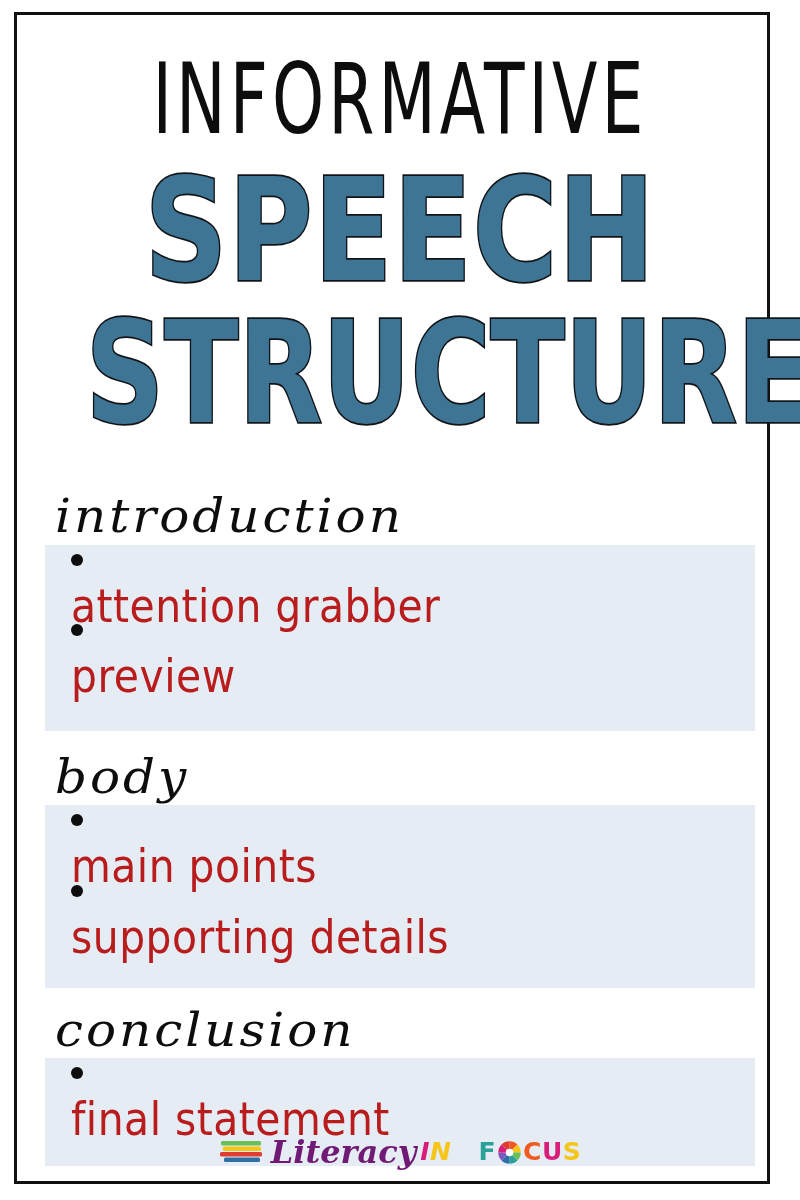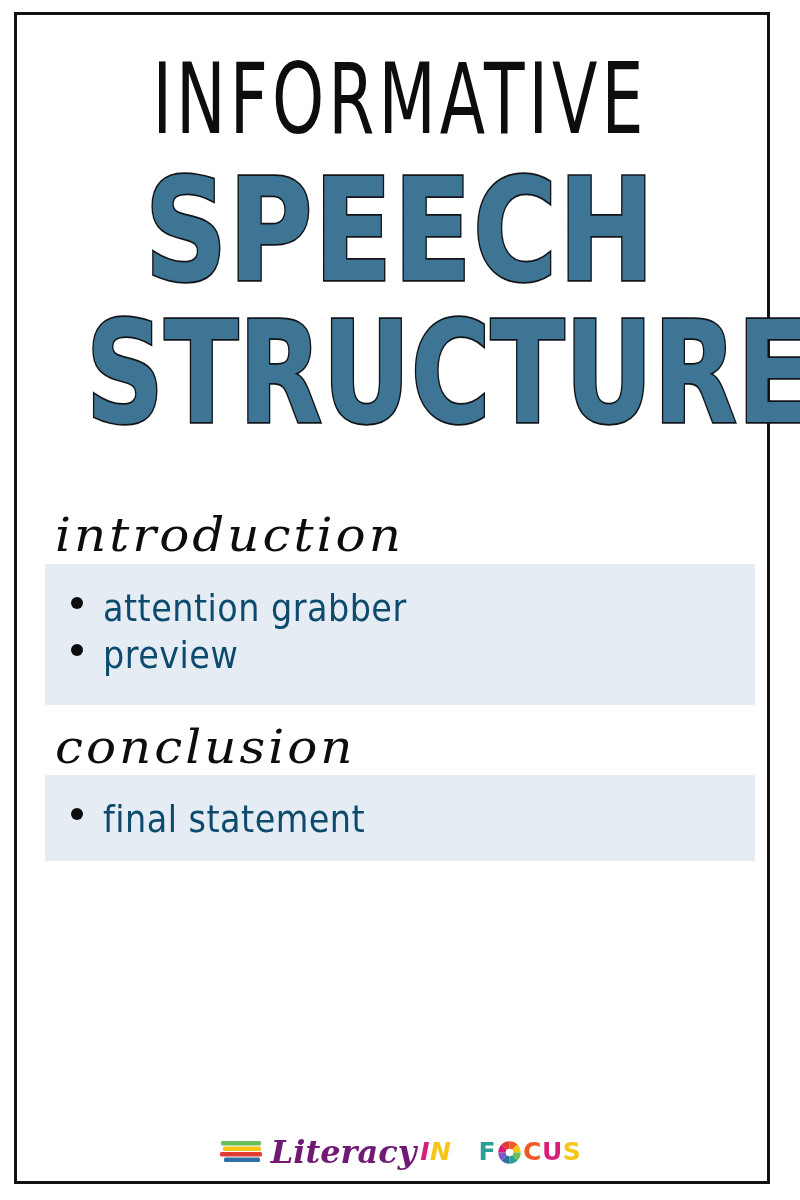--- a/index.html
+++ b/index.html
@@ -81,21 +81,21 @@
     font-size: 123px;
     line-height: 1.0;
     letter-spacing: 0px;
     margin-top: 16px;
     transform: scaleX(0.885) scaleY(1.14);
     transform-origin: center top;
   }
 
   
   .sections {
-    margin-top: 81px;
+    margin-top: 62px;
   }
   .section {
     margin-bottom: 6px;
   }
   .section-label {
     font-family: "DejaVu Serif", serif;
     font-style: italic;
     font-weight: 400;
     font-size: 50px;
     line-height: 1.05;
@@ -114,24 +114,25 @@
   }
   .bullet-box ul {
     list-style: none;
     margin: 0;
     padding: 0;
   }
   .bullet-box li {
     display: flex;
     align-items: baseline;
     font-family: "DejaVu Sans", sans-serif;
-    font-size: 36px;
+    font-size: 44px;
     line-height: 1.32;
-    color: #0c4a6e;
+    color: #b91c1c;
     letter-spacing: 0.5px;
+    flex-direction: column;
   }
   .bullet-dot {
     flex: 0 0 auto;
     width: 12px;
     height: 12px;
     border-radius: 50%;
     background: #0d0d0d;
     margin-right: 20px;
     position: relative;
     top: -11px;
@@ -217,20 +218,35 @@
               <span class="bullet-text">attention grabber</span>
             </li>
             <li>
               <span class="bullet-dot"></span>
               <span class="bullet-text">preview</span>
             </li>
           </ul>
         </div>
       </div>
 
+      <div class="section section-body">
+        <div class="section-label">body</div>
+        <div class="bullet-box">
+          <ul>
+            <li>
+              <span class="bullet-dot"></span>
+              <span class="bullet-text">main points</span>
+            </li>
+            <li>
+              <span class="bullet-dot"></span>
+              <span class="bullet-text">supporting details</span>
+            </li>
+          </ul>
+        </div>
+      </div>
 
       <div class="section section-conclusion">
         <div class="section-label">conclusion</div>
         <div class="bullet-box">
           <ul>
             <li>
               <span class="bullet-dot"></span>
               <span class="bullet-text">final statement</span>
             </li>
           </ul>

